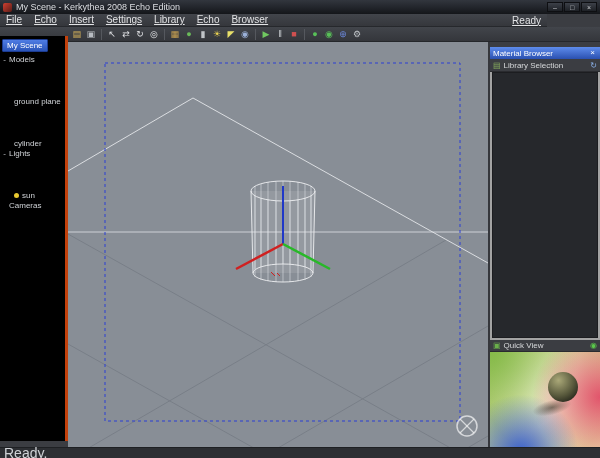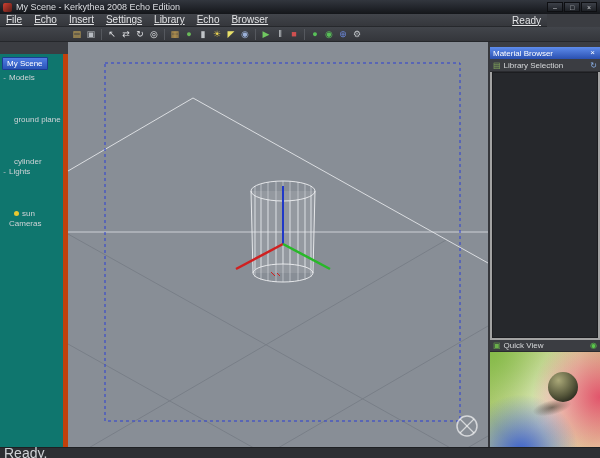--- a/index.html
+++ b/index.html
@@ -25,22 +25,22 @@
 
   
   .toolbar { position:absolute; left:0; top:27px; width:600px; height:15px;
     background:linear-gradient(#42454b,#34363b); border-bottom:1px solid #25272b;
     display:flex; align-items:center; padding-left:70px; }
   .tbtn { width:12px; height:12px; margin:0 1px; font-size:9px; line-height:12px;
     text-align:center; border-radius:2px; }
   .tsep { width:1px; height:11px; background:#24262a; margin:0 3px; border-right:1px solid #55585e; }
 
   
-  .left-panel { position:absolute; left:0; top:54px; width:68px; height:405px;
-    background:#0f766e; border-right:5px solid #c2410c; font-size:8px; }
+  .left-panel { position:absolute; left:0; top:36px; width:68px; height:405px;
+    background:#000000; border-right:3px solid #c2410c; font-size:8px; }
   .scene-root { display:inline-block; margin:3px 2px 2px 2px; padding:1px 4px;
     background:linear-gradient(#4f7de4,#2a54b8); border:1px solid #1c3c92; color:#fff;
     border-radius:1px; }
   .tree-row { display:flex; align-items:center; height:10px; color:#d0d3d7; white-space:nowrap; }
   .expander { width:9px; text-align:center; color:#c0c3c8; flex:0 0 auto; }
   .tree-row.child { padding-left:14px;margin-top:32px; }
   .sun-dot { width:5px; height:5px; border-radius:50%; background:#e8c830; margin-right:3px; flex:0 0 auto; }
 
   
   .viewport { position:absolute; left:68px; top:42px; width:420px; height:405px;

